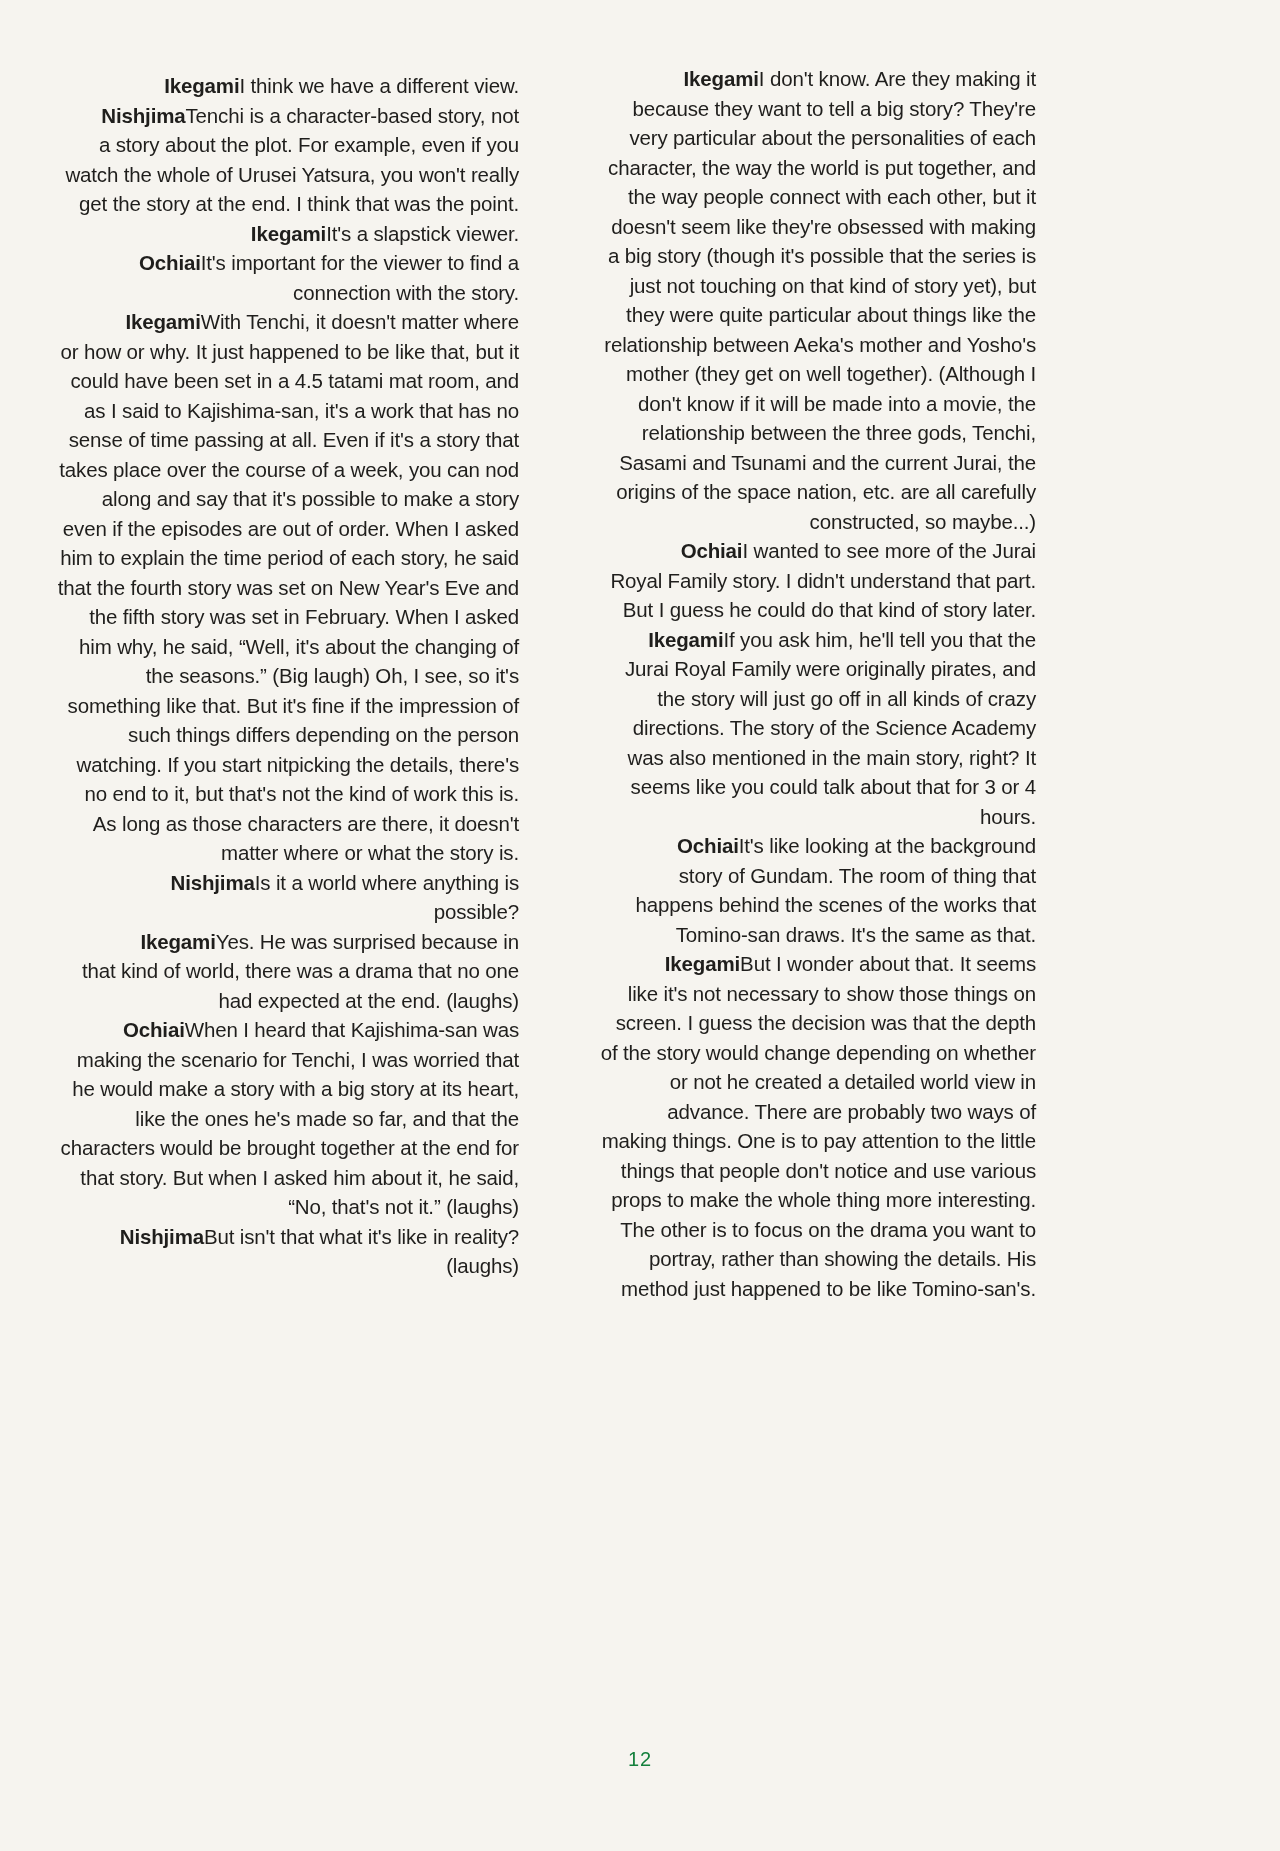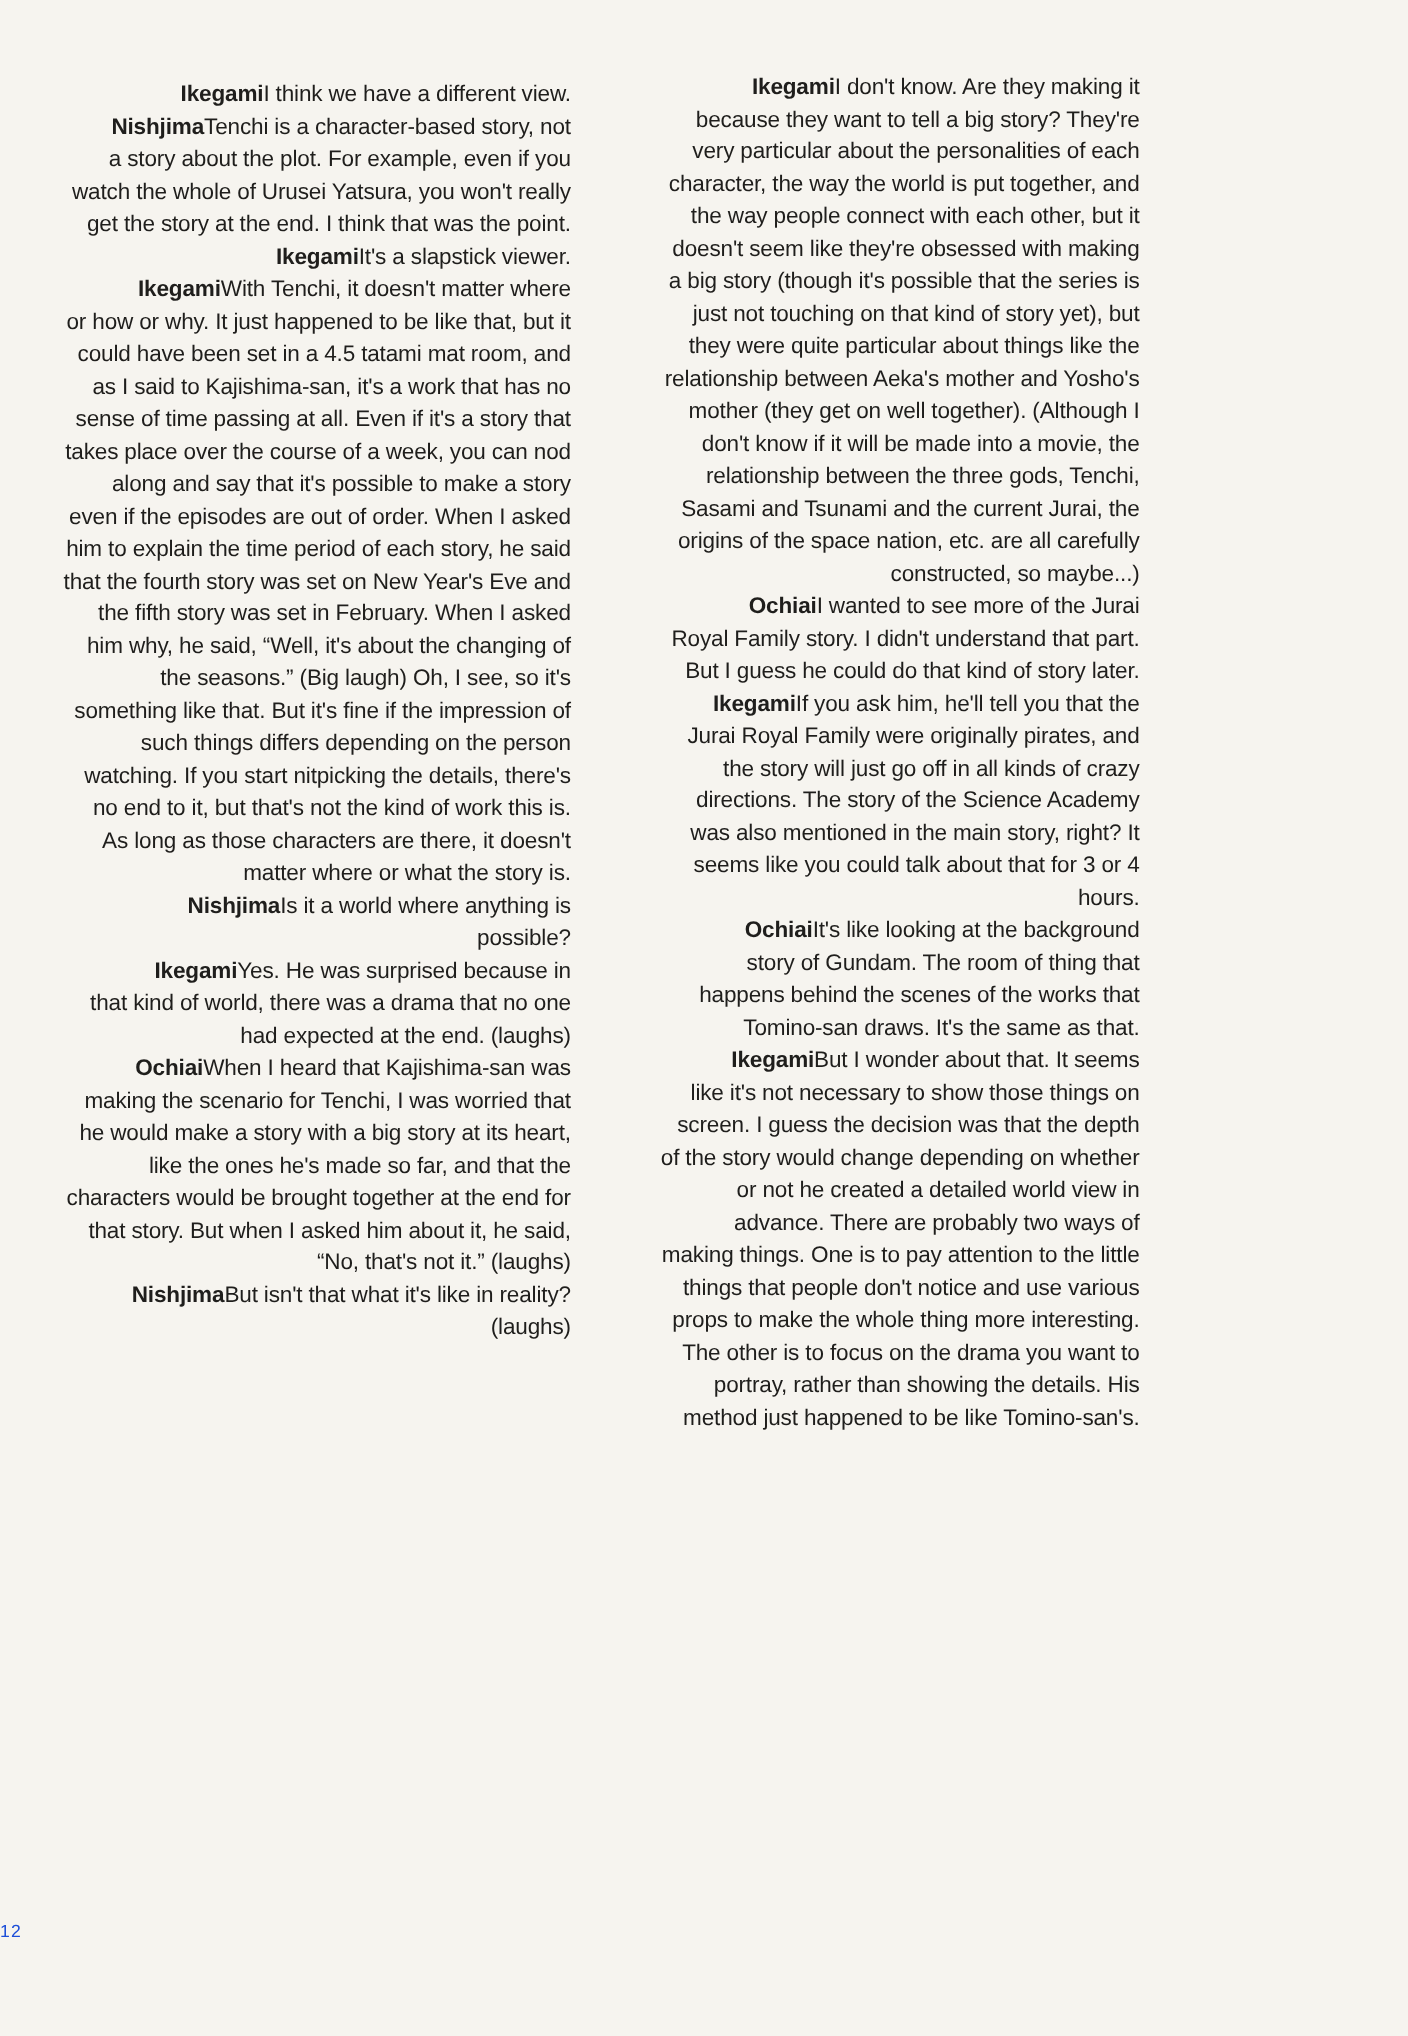--- a/index.html
+++ b/index.html
@@ -40,34 +40,36 @@
   p.turn { margin: 0; }
   b.speaker {
     display: inline-block;
     min-width: 125px;
     font-weight: bold;
   }
   .page-number {
     position: absolute;
     left: 0; right: 0;
     top: 1748px;
-    font-size: 16px;
+    text-align: center;
+    font-size: 20px;
     letter-spacing: 1px;
-    color: #1d4ed8;
+    color: #15803d;
   }
 </style>
 </head>
 <body>
 
 <div class="page">
   <div class="columns">
     <div class="col col-left">
         <p class="turn"><b class="speaker">Ikegami</b><span>I think we have a different view.</span></p>
         <p class="turn"><b class="speaker">Nishjima</b><span>Tenchi is a character-based story, not a story about the plot. For example, even if you watch the whole of Urusei Yatsura, you won't really get the story at the end. I think that was the point.</span></p>
         <p class="turn"><b class="speaker">Ikegami</b><span>It's a slapstick viewer.</span></p>
+        <p class="turn"><b class="speaker">Ochiai</b><span>It's important for the viewer to find a connection with the story.</span></p>
         <p class="turn"><b class="speaker">Ikegami</b><span>With Tenchi, it doesn't matter where or how or why. It just happened to be like that, but it could have been set in a 4.5 tatami mat room, and as I said to Kajishima-san, it's a work that has no sense of time passing at all. Even if it's a story that takes place over the course of a week, you can nod along and say that it's possible to make a story even if the episodes are out of order. When I asked him to explain the time period of each story, he said that the fourth story was set on New Year's Eve and the fifth story was set in February. When I asked him why, he said, “Well, it's about the changing of the seasons.” (Big laugh) Oh, I see, so it's something like that. But it's fine if the impression of such things differs depending on the person watching. If you start nitpicking the details, there's no end to it, but that's not the kind of work this is. As long as those characters are there, it doesn't matter where or what the story is.</span></p>
         <p class="turn"><b class="speaker">Nishjima</b><span>Is it a world where anything is possible?</span></p>
         <p class="turn"><b class="speaker">Ikegami</b><span>Yes. He was surprised because in that kind of world, there was a drama that no one had expected at the end. (laughs)</span></p>
         <p class="turn"><b class="speaker">Ochiai</b><span>When I heard that Kajishima-san was making the scenario for Tenchi, I was worried that he would make a story with a big story at its heart, like the ones he's made so far, and that the characters would be brought together at the end for that story. But when I asked him about it, he said, “No, that's not it.” (laughs)</span></p>
         <p class="turn"><b class="speaker">Nishjima</b><span>But isn't that what it's like in reality? (laughs)</span></p>
       </div>
     <div class="col col-right">
         <p class="turn"><b class="speaker">Ikegami</b><span>I don't know. Are they making it because they want to tell a big story? They're very particular about the personalities of each character, the way the world is put together, and the way people connect with each other, but it doesn't seem like they're obsessed with making a big story (though it's possible that the series is just not touching on that kind of story yet), but they were quite particular about things like the relationship between Aeka's mother and Yosho's mother (they get on well together). (Although I don't know if it will be made into a movie, the relationship between the three gods, Tenchi, Sasami and Tsunami and the current Jurai, the origins of the space nation, etc. are all carefully constructed, so maybe...)</span></p>
         <p class="turn"><b class="speaker">Ochiai</b><span>I wanted to see more of the Jurai Royal Family story. I didn't understand that part. But I guess he could do that kind of story later.</span></p>
         <p class="turn"><b class="speaker">Ikegami</b><span>If you ask him, he'll tell you that the Jurai Royal Family were originally pirates, and the story will just go off in all kinds of crazy directions. The story of the Science Academy was also mentioned in the main story, right? It seems like you could talk about that for 3 or 4 hours.</span></p>

